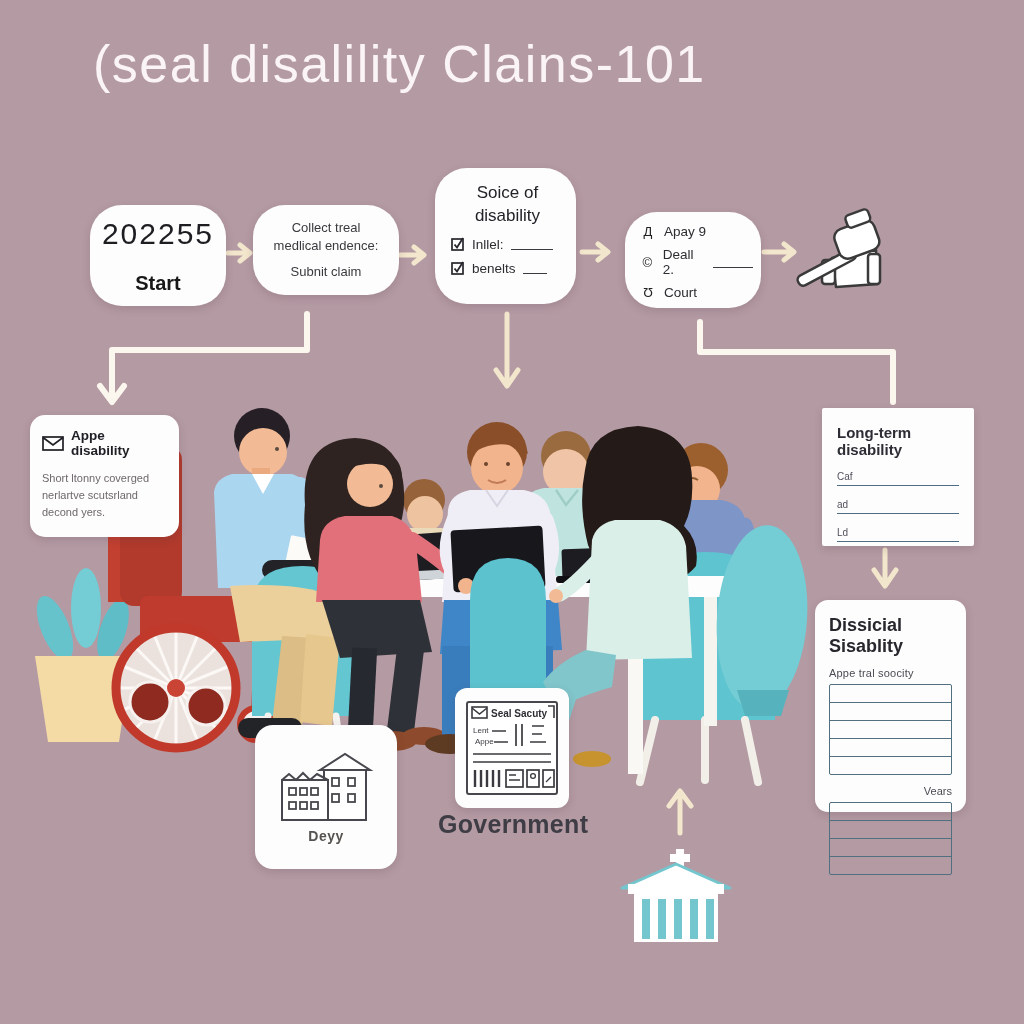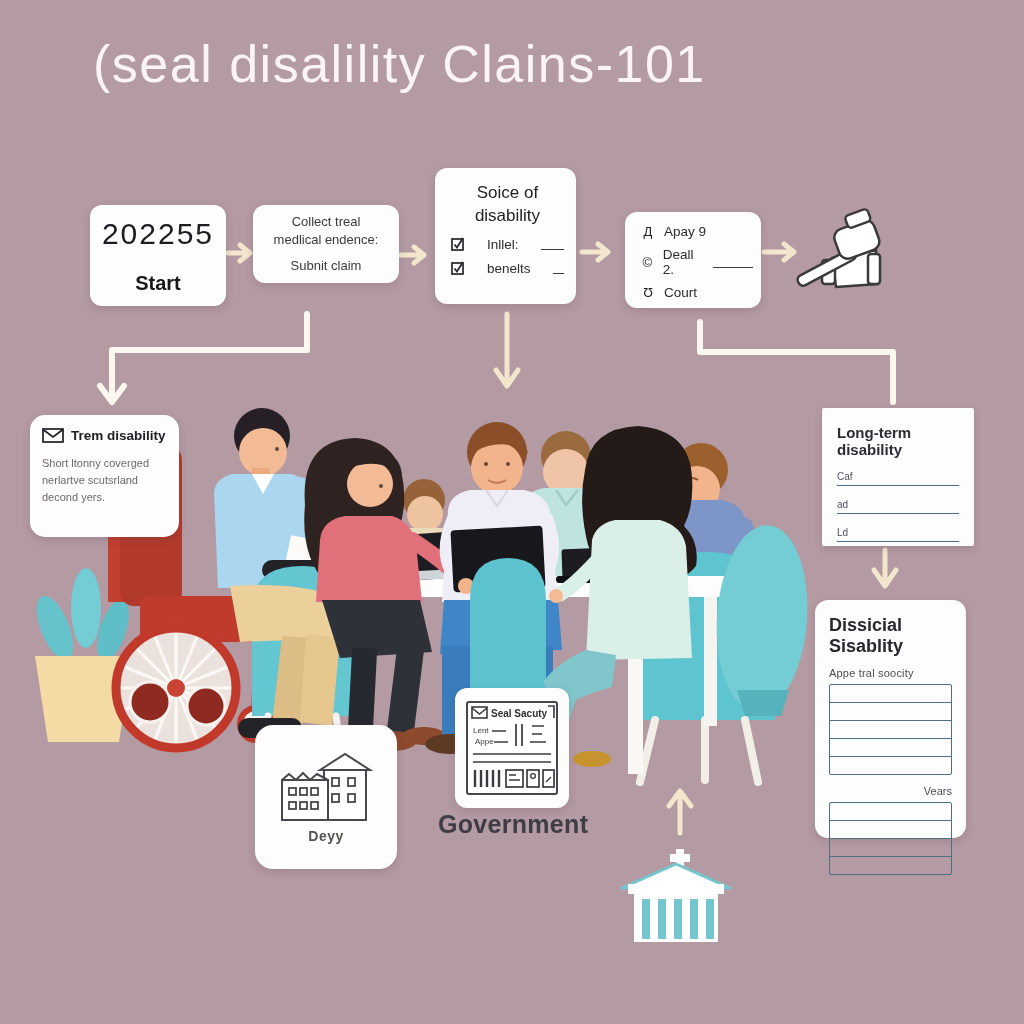--- a/index.html
+++ b/index.html
@@ -2,53 +2,53 @@
 <html><head>
 <meta charset="utf-8">
 <style>
   html,body{margin:0;padding:0;}
   body{width:1024px;height:1024px;overflow:hidden;background:#b49aa3;
        font-family:"Liberation Sans",sans-serif;position:relative;}
   #canvas{position:absolute;inset:0;width:1024px;height:1024px;}
   .layer{position:absolute;inset:0;width:1024px;height:1024px;}
   #scene-layer{z-index:1;}
   #connector-layer{z-index:2;pointer-events:none;}
-  .card{position:absolute;background:#fdfdfd;border-radius:12px;
+  .card{position:absolute;background:#fdfdfd;border-radius:32px;
         box-shadow:0 3px 8px rgba(80,50,60,.18);z-index:3;box-sizing:border-box;}
   
   .title{position:absolute;left:93px;top:34px;z-index:3;color:#fbf4f7;
          font-size:52px;font-weight:400;letter-spacing:1.5px;white-space:nowrap;}
   
   .step1{left:90px;top:205px;width:136px;height:101px;display:flex;flex-direction:column;
          align-items:center;justify-content:center;gap:21px;}
   .step1 .num{font-size:30px;color:#1d1d22;letter-spacing:2px;font-weight:500;}
   .step1 .lbl{font-size:20px;font-weight:800;color:#181818;}
-  .step2{left:253px;top:205px;width:146px;height:78px;display:flex;flex-direction:column;
+  .step2{left:253px;top:205px;width:146px;height:90px;display:flex;flex-direction:column;
          align-items:center;justify-content:center;text-align:right;color:#3a3a3e;
          font-size:13px;line-height:1.35;padding:8px;}
   .step2 .gap{height:9px;}
   .step3{left:435px;top:168px;width:141px;height:136px;padding:14px 12px 10px 16px;}
   .step3 .t{font-size:17px;color:#222228;text-align:center;line-height:1.35;}
-  .step3 .row{display:flex;align-items:center;gap:22px;margin-top:9px;font-size:13.5px;color:#2c2c31;}
+  .step3 .row{display:flex;align-items:center;gap:7px;margin-top:9px;font-size:13.5px;color:#2c2c31;}
   .u{display:inline-block;border-bottom:1.7px solid #3a3a40;height:10px;}
   .step4{left:625px;top:212px;width:136px;height:96px;padding:14px 8px 10px 16px;
          display:flex;flex-direction:column;justify-content:center;gap:8px;}
   .step4 .row{display:flex;align-items:center;gap:9px;font-size:13.5px;color:#2c2c31;}
   .step4 .ic{font-size:13px;width:14px;text-align:center;color:#222;}
   
   .term-card{left:30px;top:415px;width:149px;height:122px;border-radius:15px;padding:13px 12px;}
   .term-card .hd{display:flex;align-items:center;gap:7px;font-size:13.5px;font-weight:800;color:#1e1e24;}
   .term-card .body{margin-top:12px;font-size:11px;color:#6e686c;line-height:1.55;}
   
   .lt-card{left:822px;top:408px;width:152px;height:138px;border-radius:2px;padding:16px 15px;}
   .lt-card .t{font-size:15px;color:#2d2d36;font-weight:600;}
   .lt-card .fld{margin-top:13px;font-size:10px;color:#50505c;
                 border-bottom:1.6px solid #4f6d84;padding-bottom:3px;}
   
-  .ap-card{left:815px;top:600px;width:151px;height:238px;border-radius:13px;padding:15px 14px;}
+  .ap-card{left:815px;top:600px;width:151px;height:212px;border-radius:13px;padding:15px 14px;}
   .ap-card .t{font-size:18px;color:#27272e;font-weight:600;}
   .ap-card .s{margin-top:10px;font-size:11px;color:#4b4b54;letter-spacing:.2px;}
   .rows{margin-top:5px;border:1.5px solid #51707f;border-radius:2px;}
   .rows div{height:17px;border-bottom:1.5px solid #51707f;}
   .rows div:last-child{border-bottom:none;}
   .ap-card .yl{margin-top:10px;font-size:11px;color:#4b4b54;text-align:right;}
   
   .agency-card{left:255px;top:725px;width:142px;height:144px;border-radius:18px;
                display:flex;flex-direction:column;align-items:center;justify-content:center;gap:4px;}
   .agency-card .lbl{font-size:14px;font-weight:600;color:#55524f;letter-spacing:.5px;}
@@ -305,21 +305,21 @@
       <span>Court</span>
     </div>
   </div>
 
   <div class="card term-card">
     <div class="hd">
       <svg width="22" height="15" viewBox="0 0 22 15">
         <rect x="1" y="1" width="20" height="13" fill="none" stroke="#1e1e24" stroke-width="1.7"></rect>
         <path d="M1 1.5 L11 9 L21 1.5" fill="none" stroke="#1e1e24" stroke-width="1.7"></path>
       </svg>
-      <span>Trem disability</span>
+      <span>Appe disability</span>
     </div>
     <div class="body">
       <div>Short ltonny coverged</div>
       <div>nerlartve scutsrland</div>
       <div>decond yers.</div>
     </div>
   </div>
 
   <div class="card lt-card">
     <div class="t">Long-term disability</div>

